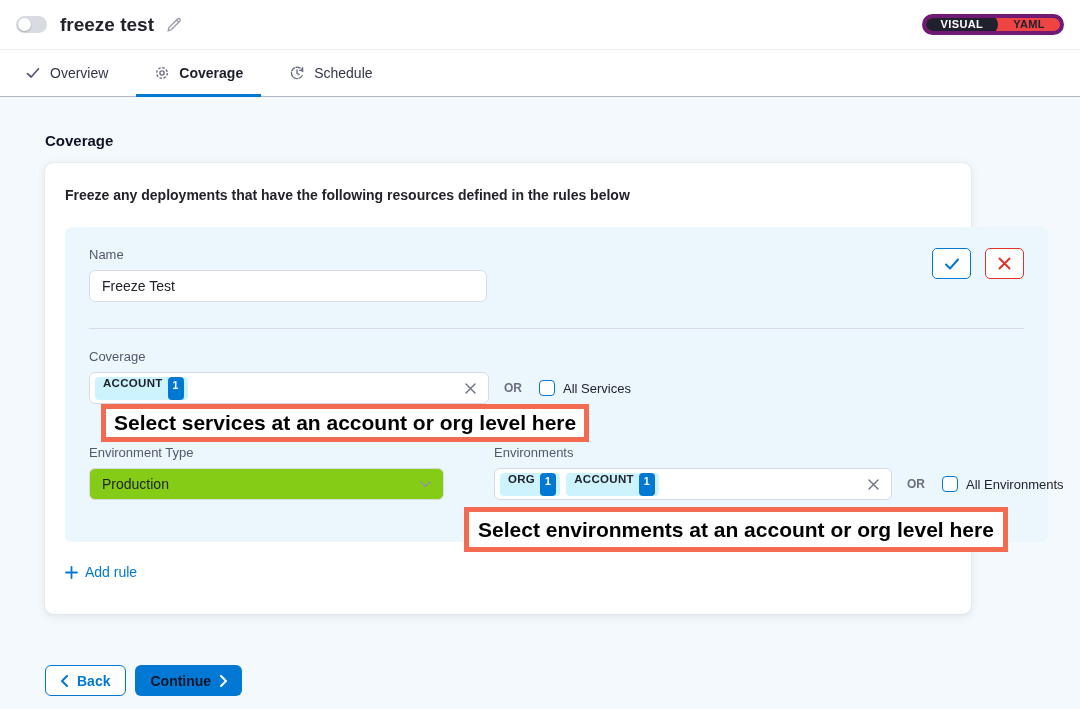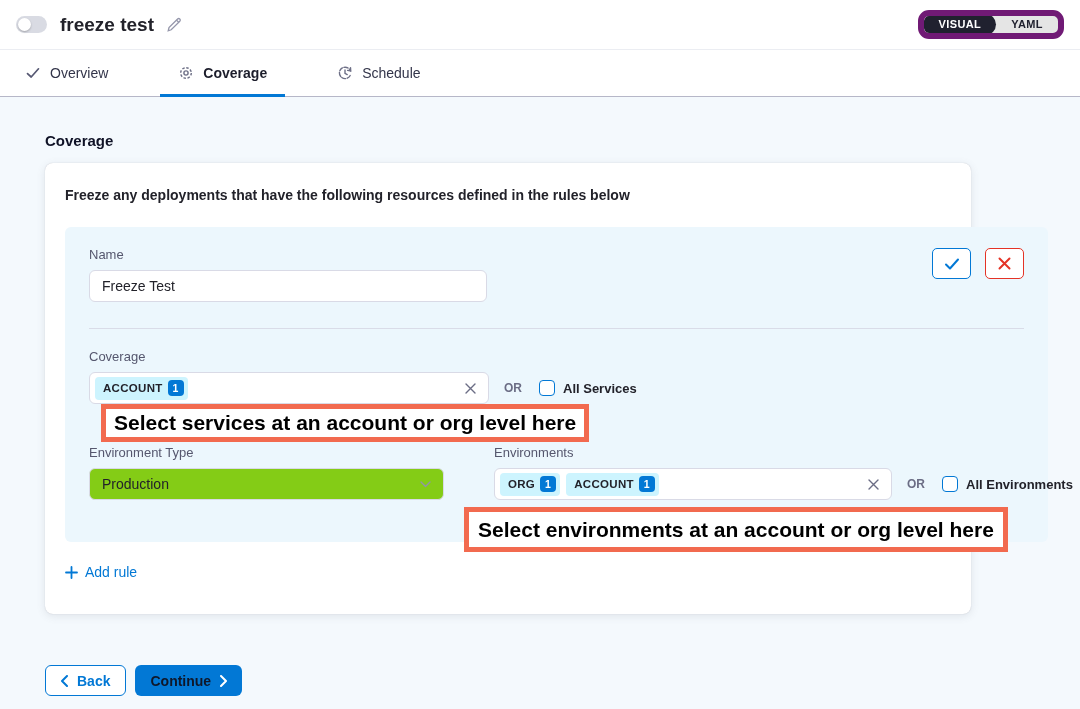--- a/index.html
+++ b/index.html
@@ -4,27 +4,27 @@
 <style>
   * { margin:0; padding:0; box-sizing:border-box; }
   html,body { width:1080px; height:709px; background:#fff; font-family:"Liberation Sans",sans-serif; overflow:hidden; color:#22222a; }
 
   
   .header { height:50px; display:flex; align-items:center; padding:0 16px; background:#fff; border-bottom:1px solid #ebedf2; }
   .toggle { width:31px; height:17px; border-radius:9px; background:#d9dbe3; position:relative; cursor:pointer; flex:none; }
   .toggle-knob { width:13px; height:13px; border-radius:50%; background:#fff; position:absolute; left:2px; top:2px; box-shadow:0 1px 2px rgba(0,0,0,.25); }
   .header-title { font-size:19px; font-weight:bold; color:#22222a; margin-left:13px; }
   .pencil-btn { margin-left:11px; display:flex; cursor:pointer; }
-  .view-switch { margin-left:auto; display:flex; align-items:center; border:6px solid #701a75; border-radius:11px; height:29px; background:#e5e5e5; overflow:hidden; }
+  .view-switch { margin-left:auto; display:flex; align-items:center; border:4px solid #701a75; border-radius:11px; height:21px; background:#ef4444; overflow:hidden; }
   .vs-seg { font-size:11px; font-weight:bold; letter-spacing:.4px; padding:0 15px; height:21px; line-height:20px; cursor:pointer; }
   .vs-visual { background:#20212f; color:#fff; border-radius:11px; margin:-1px 0 -1px -1px; }
   .vs-yaml { color:#20212f; }
 
   
-  .tabbar { height:47px; display:flex; align-items:stretch; padding-left:7px; background:#fff; border-bottom:1px solid #b6b7c8;gap:24px; }
+  .tabbar { height:47px; display:flex; align-items:stretch; padding-left:7px; background:#fff; border-bottom:1px solid #b6b7c8; }
   .tab { display:flex; align-items:center; gap:9px; padding:0 18px; margin-right:10px; font-size:14px; color:#33354a; cursor:pointer; position:relative; }
   .tab.active { font-weight:bold; color:#1c1d2b; }
   .tab.active::after { content:""; position:absolute; left:0; right:0; bottom:-1px; height:3px; background:#0278d5; }
 
   
   .content { background:#f4f9fd; height:612px; }
   .page-heading { padding:35px 0 0 45px; font-size:15px; font-weight:bold; color:#0f1226; }
   .card { margin:14px 0 0 45px; width:926px; height:451px; background:#fff; border-radius:8px;
           box-shadow:0 0 1px rgba(40,41,61,.25), 0 2px 8px rgba(96,97,112,.14); padding:24px 20px 4px; position:relative; }
   .card-desc { font-size:14px; font-weight:bold; color:#22222a; }
@@ -37,26 +37,26 @@
   .action-btns { display:flex; gap:14px; padding-top:1px; }
   .btn-icon { width:39px; height:31px; border-radius:5px; background:#fff; display:flex; align-items:center; justify-content:center; cursor:pointer; }
   .btn-confirm { border:1.5px solid #0278d5; }
   .btn-cancel { border:1.5px solid #e43326; }
 
   .divider { border:none; border-top:1px solid #d9dce8; margin-top:26px; }
 
   .svc-section { margin-top:20px; }
   .row { display:flex; align-items:center; }
   .ms-input { width:400px; height:32px; background:#fff; border:1px solid #d9dae6; border-radius:6px; display:flex; align-items:center; padding:0 12px 0 5px; cursor:text; }
-  .tag { background:#cdf4fe; border-radius:4px; height:23px; display:flex; align-items:center; padding:0 4px 0 8px; font-size:11.5px; font-weight:bold; color:#22222a; letter-spacing:.3px; margin-right:6px; white-space:nowrap; }
+  .tag { background:#cdf4fe; border-radius:4px; height:23px; display:flex; padding:0 4px 0 8px; font-size:11.5px; font-weight:bold; color:#22222a; letter-spacing:.3px; margin-right:6px; white-space:nowrap; }
   .tag-badge { background:#0278d5; color:#fff; border-radius:4px; font-size:10.5px; font-weight:bold; padding:2px 5px; margin-left:5px; }
   .clear-x { margin-left:auto; display:flex; cursor:pointer; }
   .or { margin-left:15px; font-size:12px; color:#6b6d85; font-weight:bold; }
   .checkbox { width:16px; height:16px; border:1.5px solid #0278d5; border-radius:4px; background:#fff; margin-left:17px; cursor:pointer; flex:none; }
-  .all-label { margin-left:8px; font-size:13px; color:#22222a; white-space:nowrap;font-weight:bold; }
+  .all-label { margin-left:8px; font-size:13px; color:#22222a; white-space:nowrap; }
 
   .env-row { margin-top:41px; display:flex;gap:34px; }
   .env-type-col { width:355px; margin-right:16px; flex:none; }
   .select { width:355px; height:32px; background:#84cc16; border:1px solid #d9dae6; border-radius:6px; display:flex; align-items:center; justify-content:space-between; padding:0 12px; font-size:14px; color:#22222a; cursor:pointer; }
   .env-col .ms-input { width:398px; }
 
   .annotation { position:absolute; background:#fff; border:5px solid #f26a4f; font-size:21px; font-weight:bold; color:#000; white-space:nowrap; z-index:5; line-height:1.3; }
   .annotation-1 { left:36px; top:177px; padding:0 8px 1px; }
   .annotation-2 { left:399px; top:280px; padding:4px 9px; }
 

